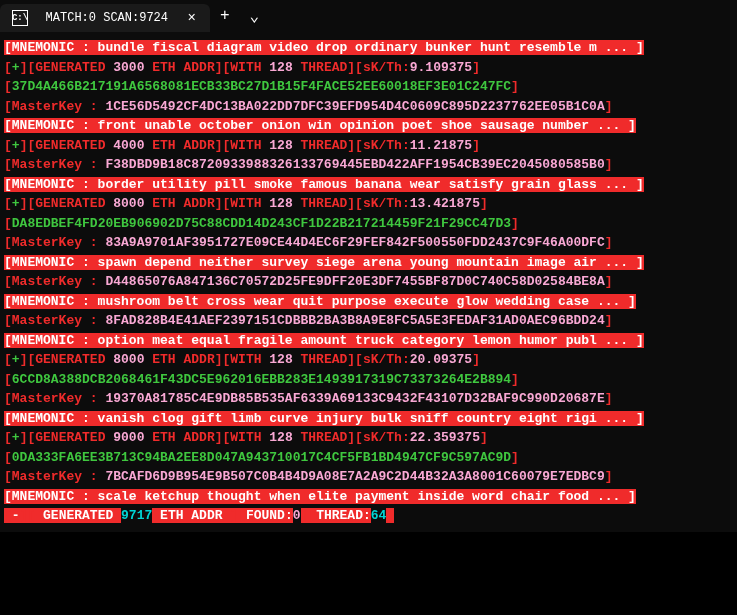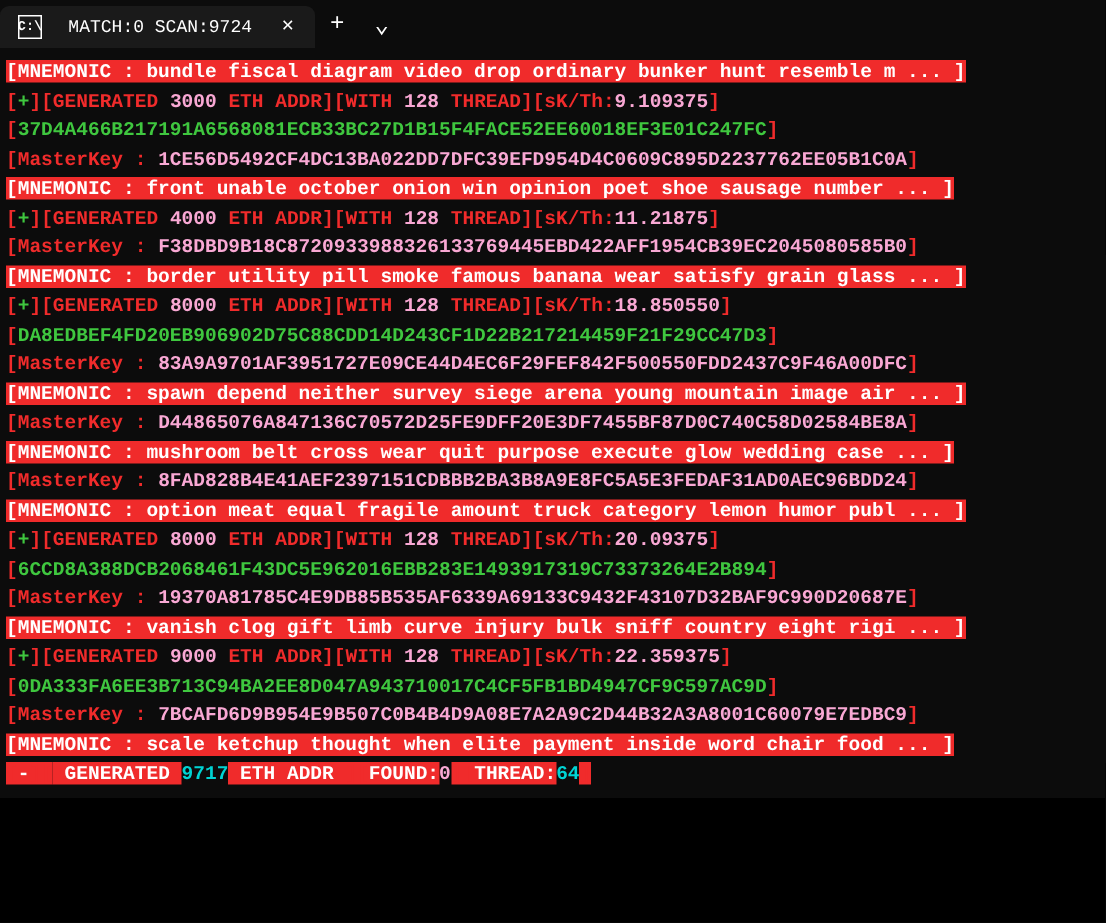--- a/index.html
+++ b/index.html
@@ -91,21 +91,21 @@
 
 <div class="terminal" id="terminal">
     <span class="line"><span class="bg-r">[MNEMONIC : bundle fiscal diagram video drop ordinary bunker hunt resemble m ... ]</span></span>
     <span class="line"><span class="r">[</span><span class="g">+</span><span class="r">][</span><span class="r">GENERATED </span><span class="w">3000</span><span class="r"> ETH ADDR][WITH </span><span class="w">128</span><span class="r"> THREAD][sK/Th:</span><span class="w">9.109375</span><span class="r">]</span></span>
     <span class="line"><span class="r">[</span><span class="g">37D4A466B217191A6568081ECB33BC27D1B15F4FACE52EE60018EF3E01C247FC</span><span class="r">]</span></span>
     <span class="line"><span class="r">[MasterKey : </span><span class="w">1CE56D5492CF4DC13BA022DD7DFC39EFD954D4C0609C895D2237762EE05B1C0A</span><span class="r">]</span></span>
     <span class="line"><span class="bg-r">[MNEMONIC : front unable october onion win opinion poet shoe sausage number  ... ]</span></span>
     <span class="line"><span class="r">[</span><span class="g">+</span><span class="r">][</span><span class="r">GENERATED </span><span class="w">4000</span><span class="r"> ETH ADDR][WITH </span><span class="w">128</span><span class="r"> THREAD][sK/Th:</span><span class="w">11.21875</span><span class="r">]</span></span>
     <span class="line"><span class="r">[MasterKey : </span><span class="w">F38DBD9B18C8720933988326133769445EBD422AFF1954CB39EC2045080585B0</span><span class="r">]</span></span>
     <span class="line"><span class="bg-r">[MNEMONIC : border utility pill smoke famous banana wear satisfy grain glass ... ]</span></span>
-    <span class="line"><span class="r">[</span><span class="g">+</span><span class="r">][</span><span class="r">GENERATED </span><span class="w">8000</span><span class="r"> ETH ADDR][WITH </span><span class="w">128</span><span class="r"> THREAD][sK/Th:</span><span class="w">18.850550</span><span class="r">]</span></span>
+    <span class="line"><span class="r">[</span><span class="g">+</span><span class="r">][</span><span class="r">GENERATED </span><span class="w">8000</span><span class="r"> ETH ADDR][WITH </span><span class="w">128</span><span class="r"> THREAD][sK/Th:</span><span class="w">13.421875</span><span class="r">]</span></span>
     <span class="line"><span class="r">[</span><span class="g">DA8EDBEF4FD20EB906902D75C88CDD14D243CF1D22B217214459F21F29CC47D3</span><span class="r">]</span></span>
     <span class="line"><span class="r">[MasterKey : </span><span class="w">83A9A9701AF3951727E09CE44D4EC6F29FEF842F500550FDD2437C9F46A00DFC</span><span class="r">]</span></span>
     <span class="line"><span class="bg-r">[MNEMONIC : spawn depend neither survey siege arena young mountain image air ... ]</span></span>
     <span class="line"><span class="r">[MasterKey : </span><span class="w">D44865076A847136C70572D25FE9DFF20E3DF7455BF87D0C740C58D02584BE8A</span><span class="r">]</span></span>
     <span class="line"><span class="bg-r">[MNEMONIC : mushroom belt cross wear quit purpose execute glow wedding case  ... ]</span></span>
     <span class="line"><span class="r">[MasterKey : </span><span class="w">8FAD828B4E41AEF2397151CDBBB2BA3B8A9E8FC5A5E3FEDAF31AD0AEC96BDD24</span><span class="r">]</span></span>
     <span class="line"><span class="bg-r">[MNEMONIC : option meat equal fragile amount truck category lemon humor publ ... ]</span></span>
     <span class="line"><span class="r">[</span><span class="g">+</span><span class="r">][</span><span class="r">GENERATED </span><span class="w">8000</span><span class="r"> ETH ADDR][WITH </span><span class="w">128</span><span class="r"> THREAD][sK/Th:</span><span class="w">20.09375</span><span class="r">]</span></span>
     <span class="line"><span class="r">[</span><span class="g">6CCD8A388DCB2068461F43DC5E962016EBB283E1493917319C73373264E2B894</span><span class="r">]</span></span>
     <span class="line"><span class="r">[MasterKey : </span><span class="w">19370A81785C4E9DB85B535AF6339A69133C9432F43107D32BAF9C990D20687E</span><span class="r">]</span></span>

